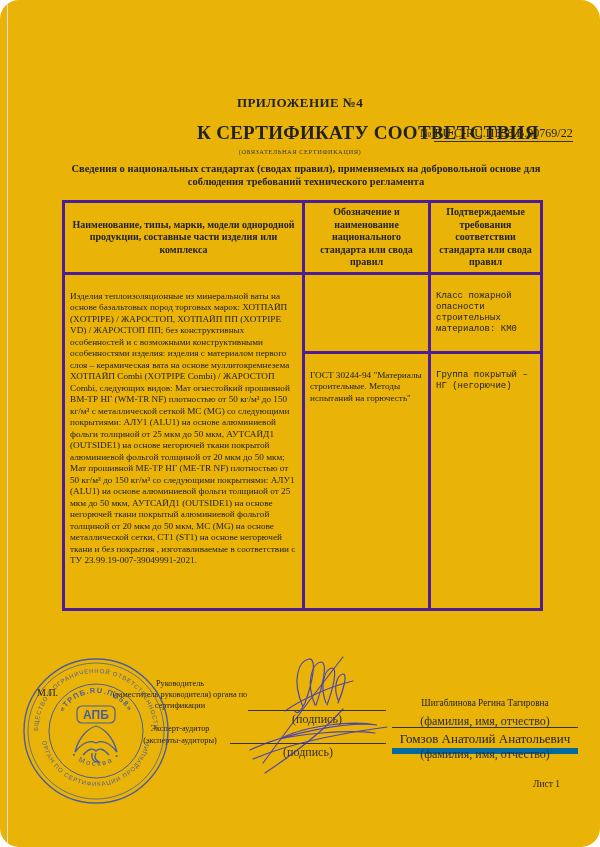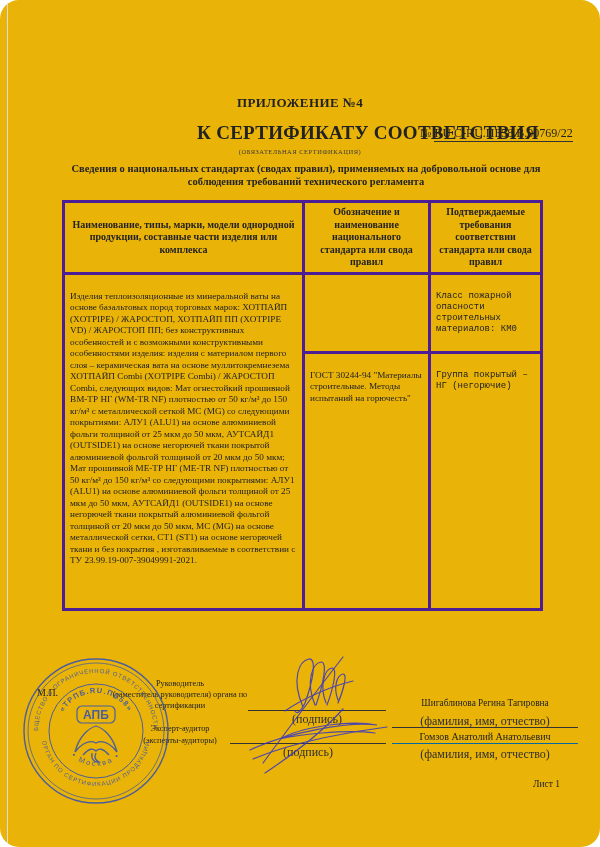--- a/index.html
+++ b/index.html
@@ -32,21 +32,21 @@
   
   .mp{top:687px;left:37px;font-size:10px;}
   .role1{top:678px;left:95px;width:170px;text-align:center;font-size:8.3px;line-height:11px;}
   .role2{top:723px;left:95px;width:170px;text-align:center;font-size:8.3px;line-height:11.5px;}
   .sigline1{top:710px;left:248px;width:138px;border-top:1px solid #333;height:0;}
   .sigline2{top:743px;left:230px;width:156px;border-top:1px solid #333;height:0;}
   .caption{font-size:12px;color:#2e2e2e;text-align:center;}
   .podpis1{top:712px;left:248px;width:138px;}
   .podpis2{top:745px;left:230px;width:156px;}
   .name1{top:698px;left:392px;width:186px;text-align:center;font-size:9.3px;border-bottom:1px solid #333;padding-bottom:19px;}
-  .name2{top:731px;left:392px;width:186px;text-align:center;font-size:10px;border-bottom:1px solid #0369a1;padding-bottom:1px;}
+  .name2{top:731px;left:392px;width:186px;text-align:center;font-size:13px;border-bottom:6px solid #0369a1;padding-bottom:1px;}
   .fio1{top:714px;left:392px;width:186px;}
   .fio2{top:747px;left:392px;width:186px;}
   .sheet{top:779px;left:460px;width:100px;text-align:right;font-size:9.5px;}
   .stamp-wrap{top:656px;left:21px;width:150px;height:150px;opacity:.85;}
   .sig-ink{top:645px;left:225px;width:190px;height:150px;opacity:.85;}
 </style>
 </head>
 <body>
 
 <div class="page">

